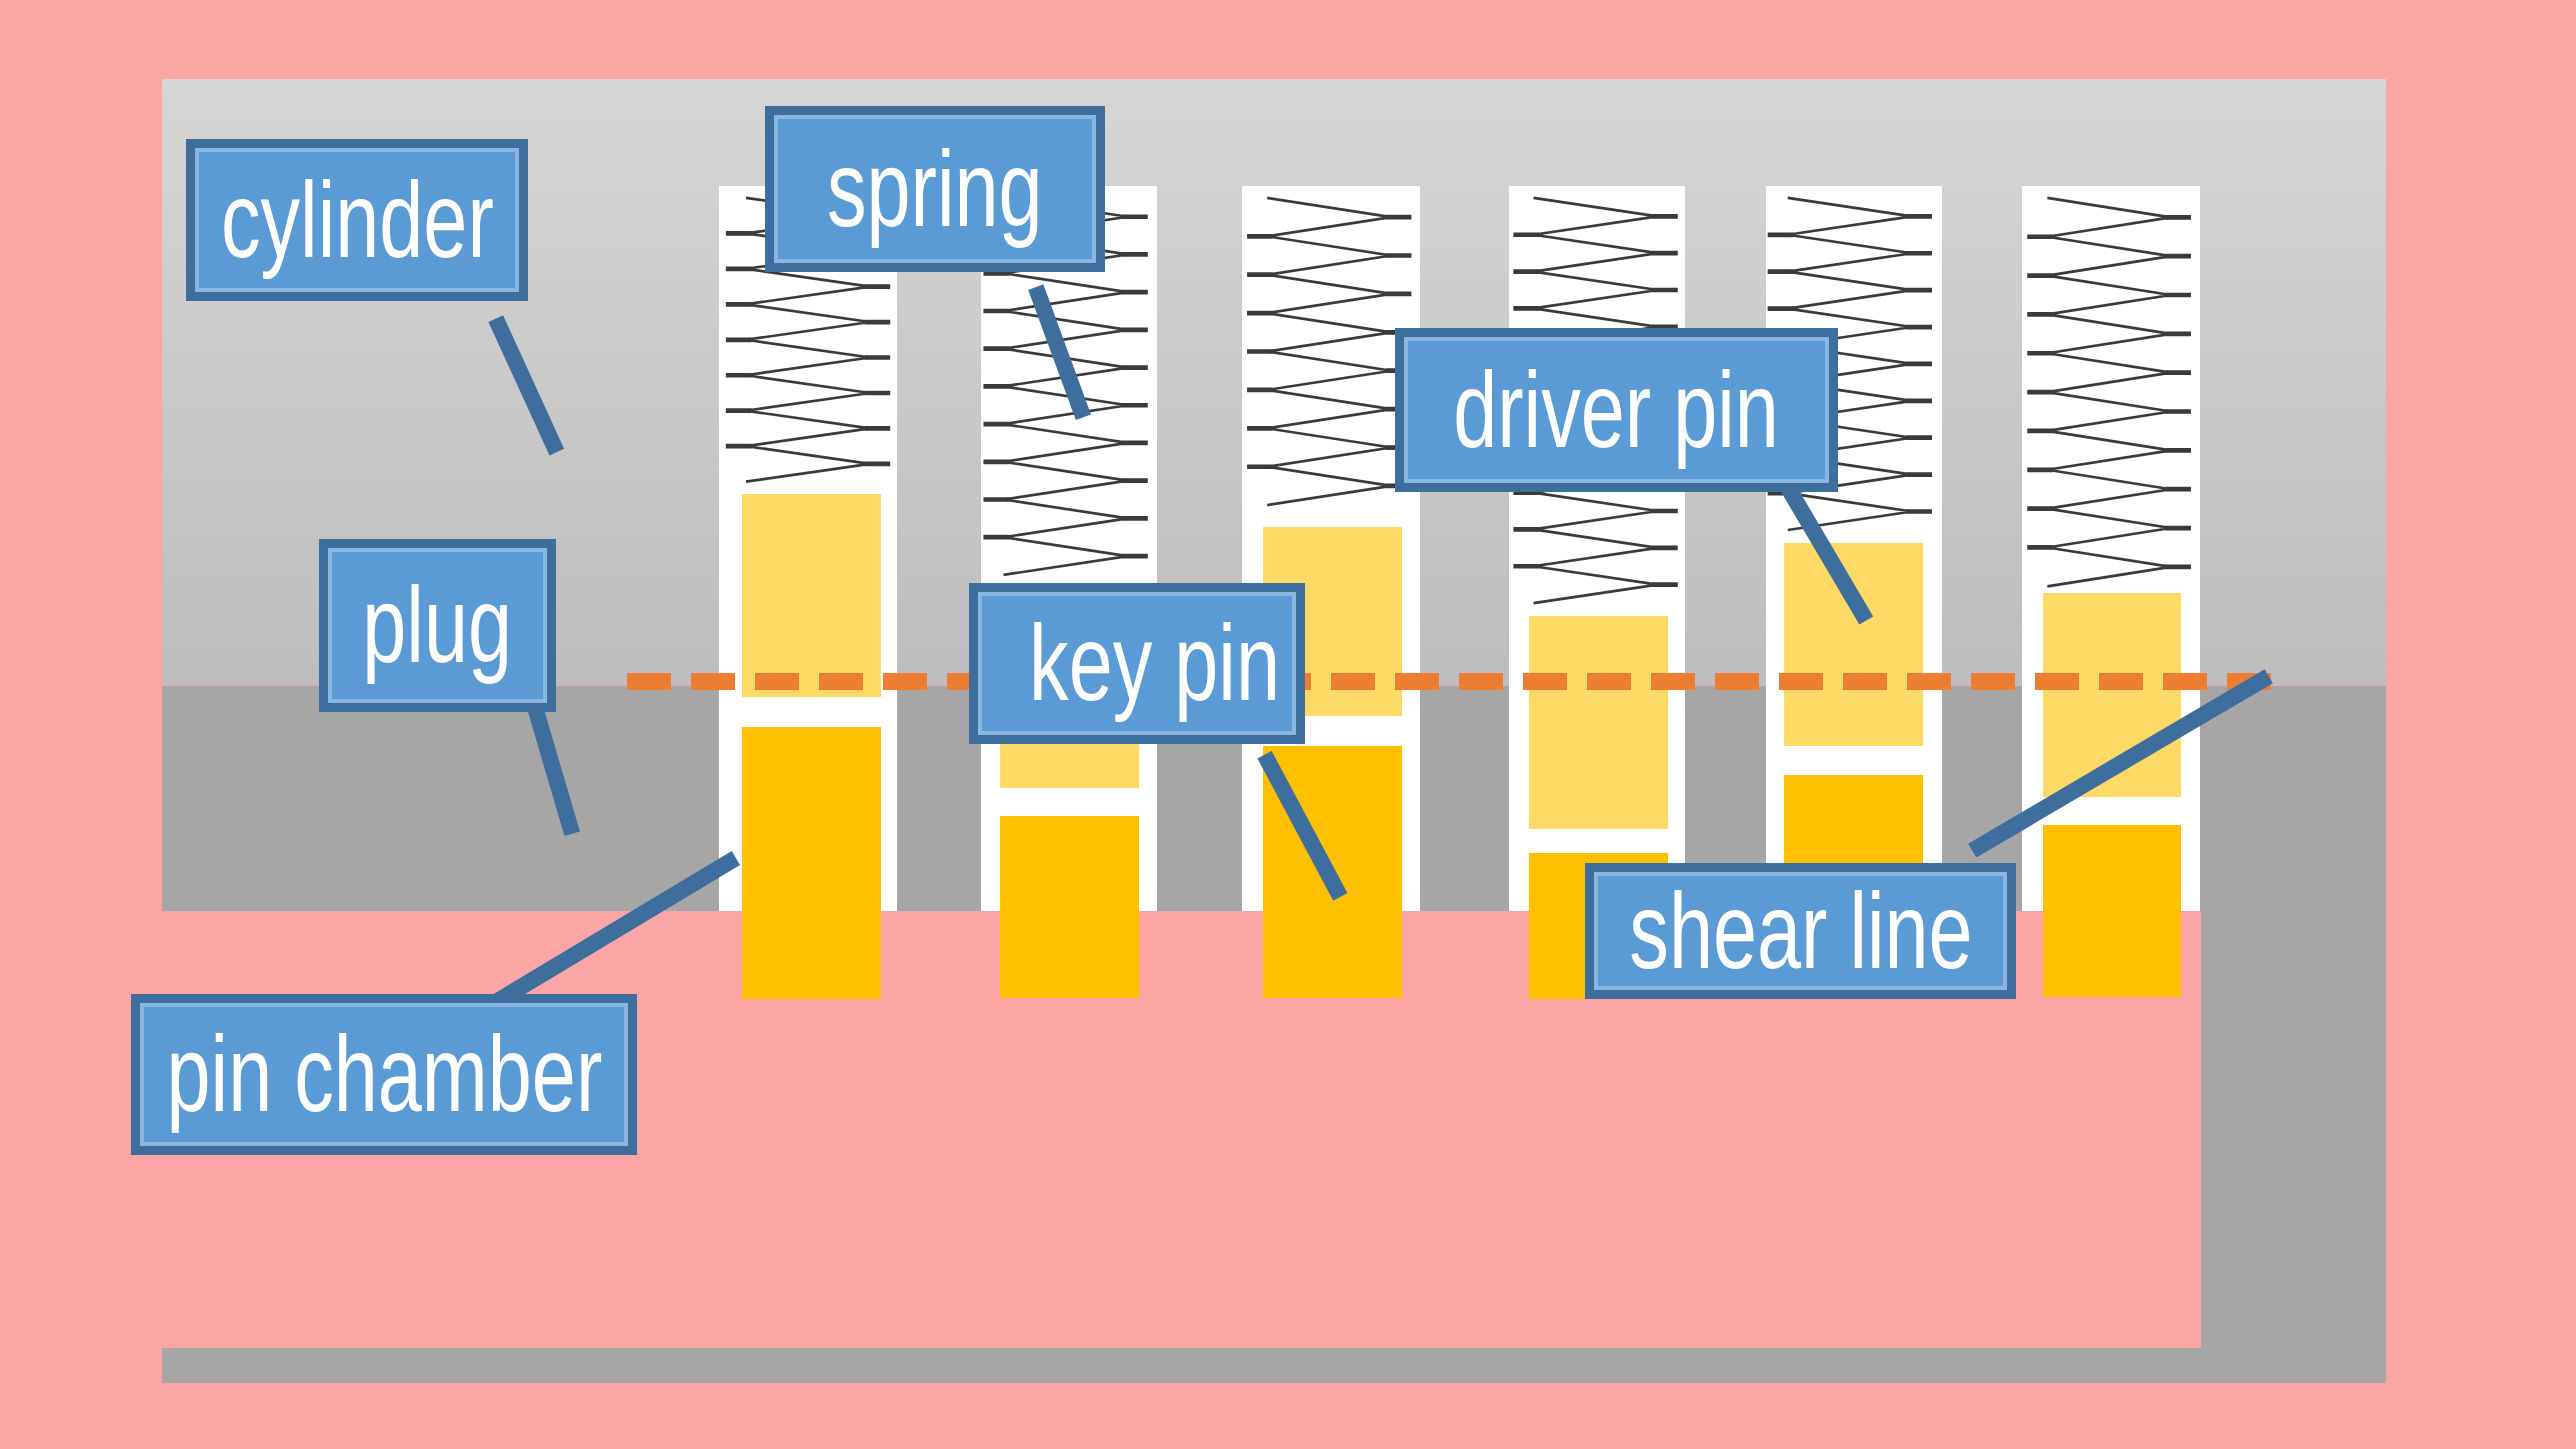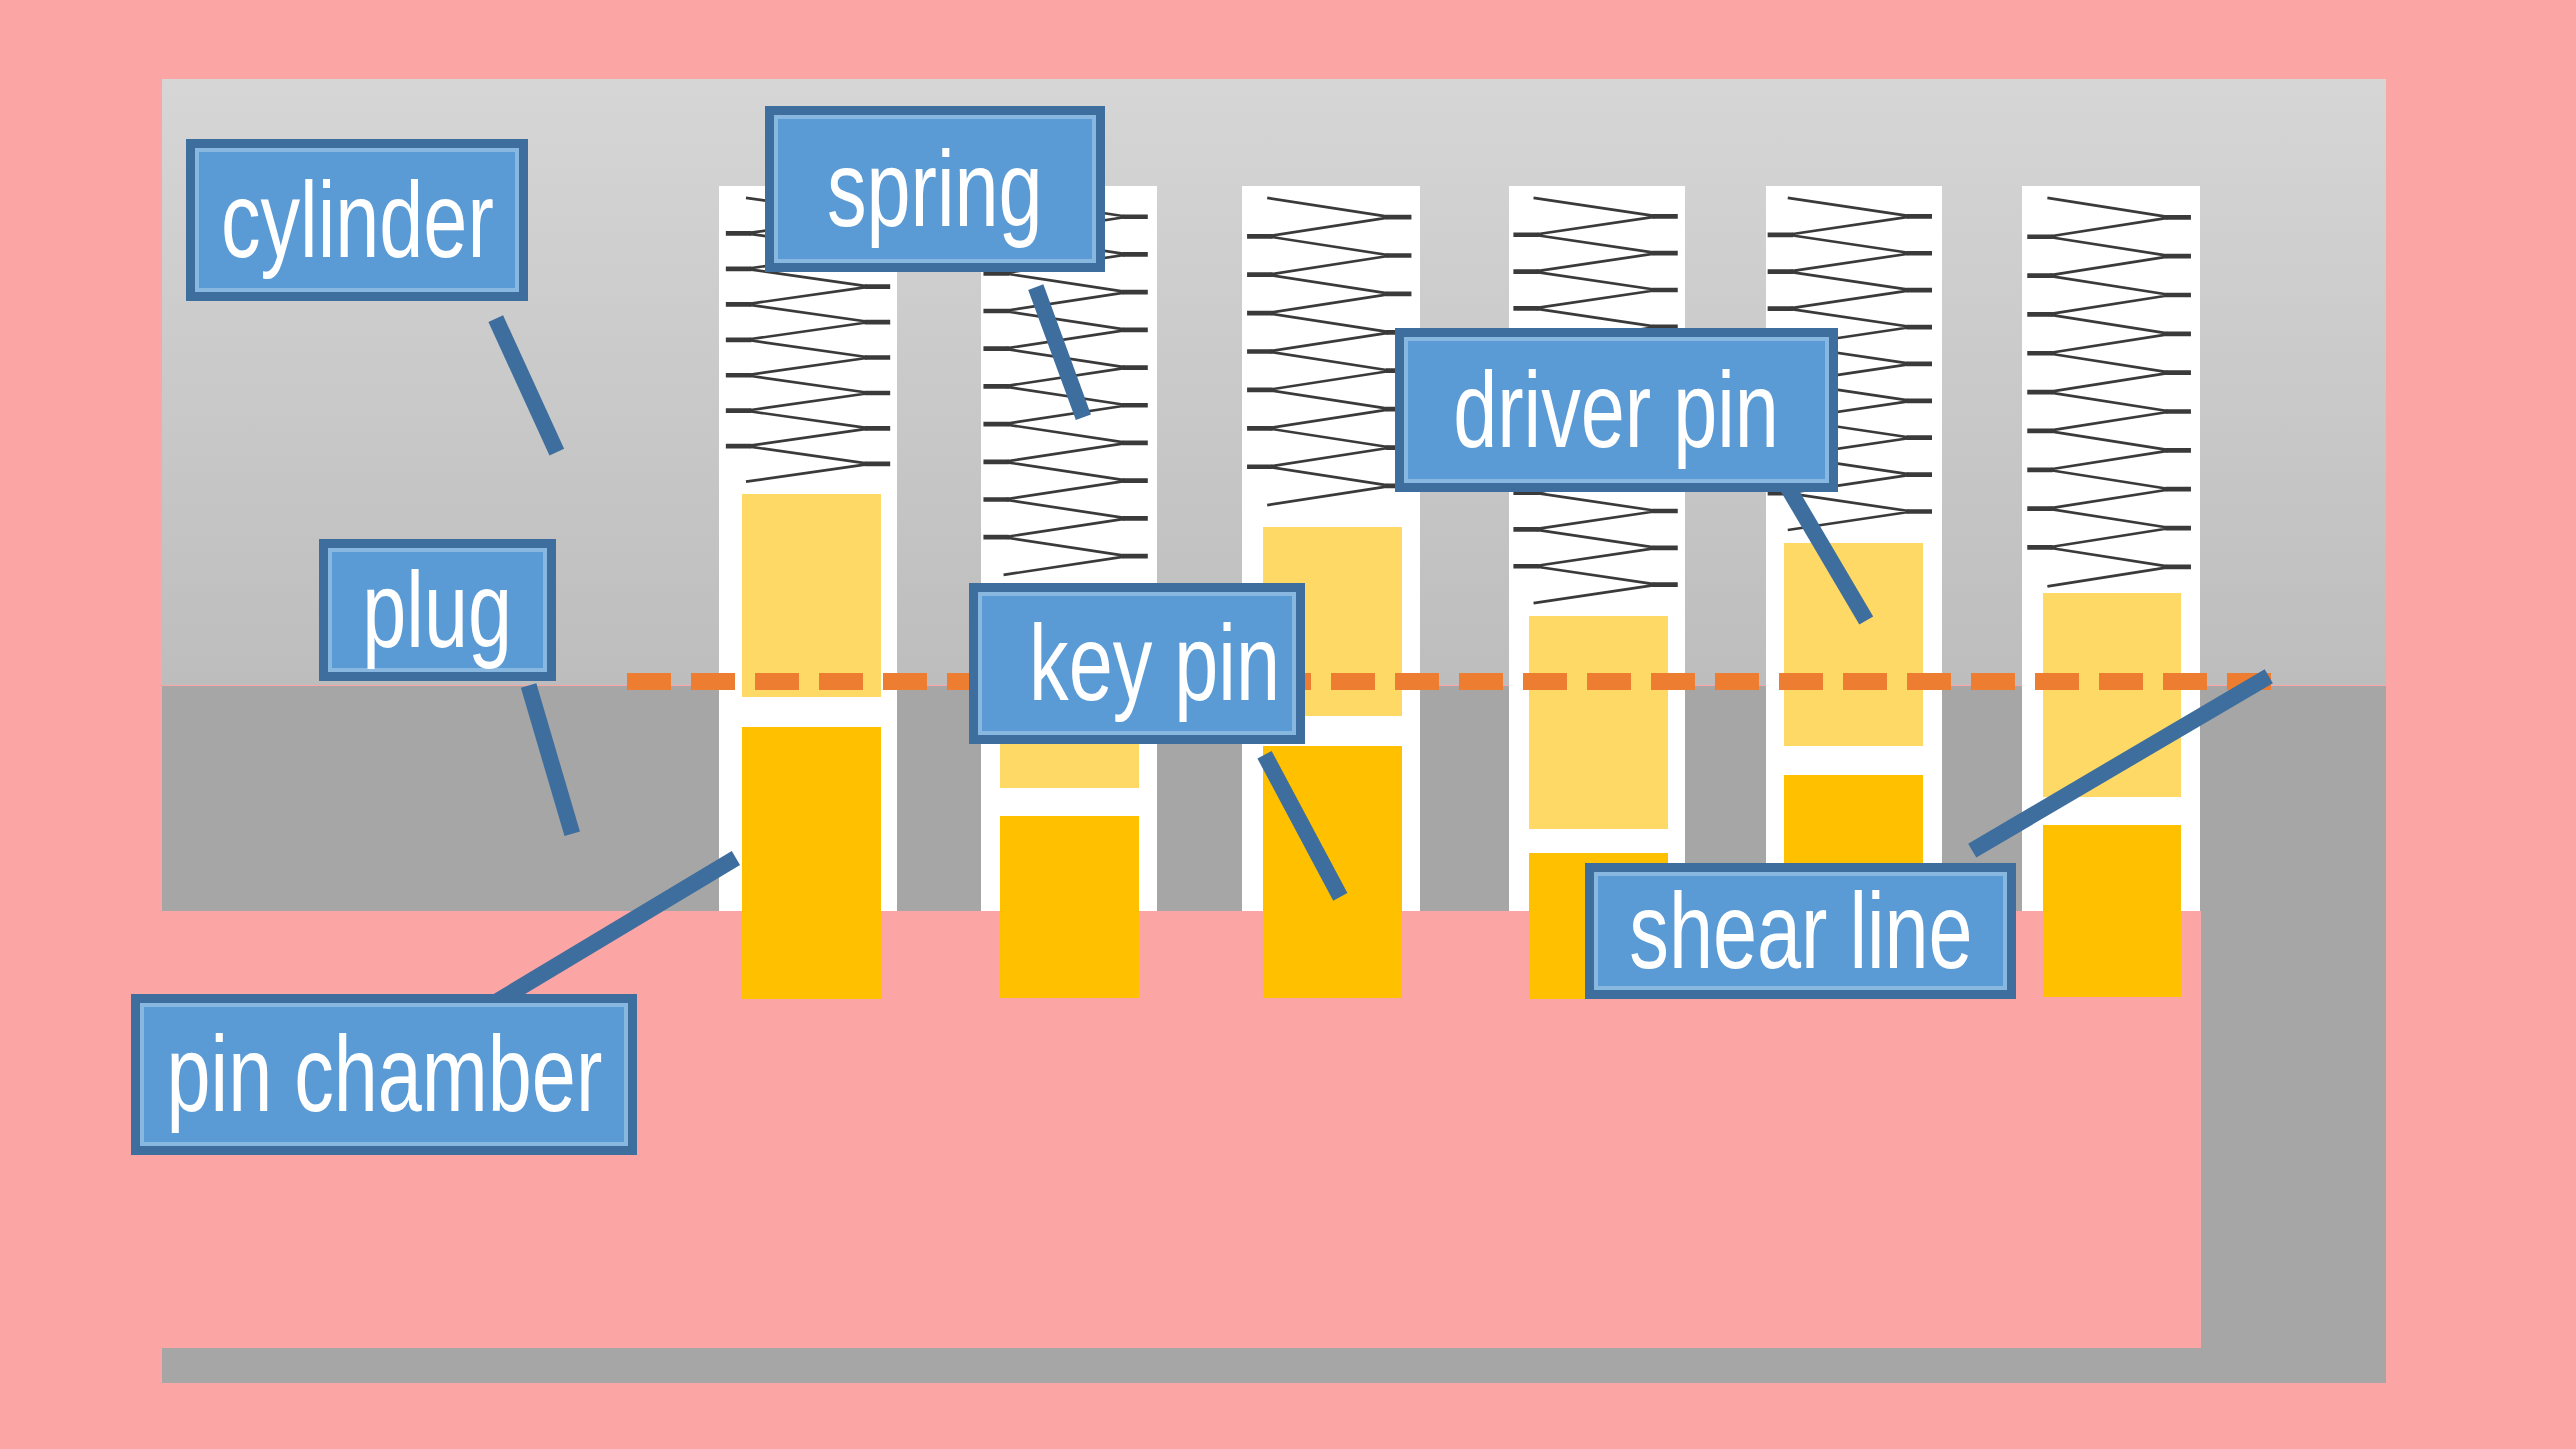--- a/index.html
+++ b/index.html
@@ -82,21 +82,21 @@
 
   <div class="callout" style="left: 186px; top: 139px; width: 342px; height: 162px;">
     <span class="callout-text">cylinder</span>
   </div>
   <div class="callout" style="left: 765px; top: 106px; width: 340px; height: 166px;">
     <span class="callout-text">spring</span>
   </div>
   <div class="callout" style="left: 1395px; top: 312px; width: 443px; height: 164px; margin-top: 16px;">
     <span class="callout-text">driver pin</span>
   </div>
-  <div class="callout" style="left: 319px; top: 539px; width: 237px; height: 142px;">
+  <div class="callout" style="left: 319px; top: 539px; width: 237px; height: 173px;">
     <span class="callout-text">plug</span>
   </div>
   <div class="callout" style="left: 969px; top: 583px; width: 336px; height: 161px; padding-left: 36px;">
     <span class="callout-text">key pin</span>
   </div>
   <div class="callout" style="left: 1585px; top: 863px; width: 431px; height: 136px;">
     <span class="callout-text">shear line</span>
   </div>
   <div class="callout" style="left: 131px; top: 994px; width: 506px; height: 161px;">
     <span class="callout-text">pin chamber</span>

